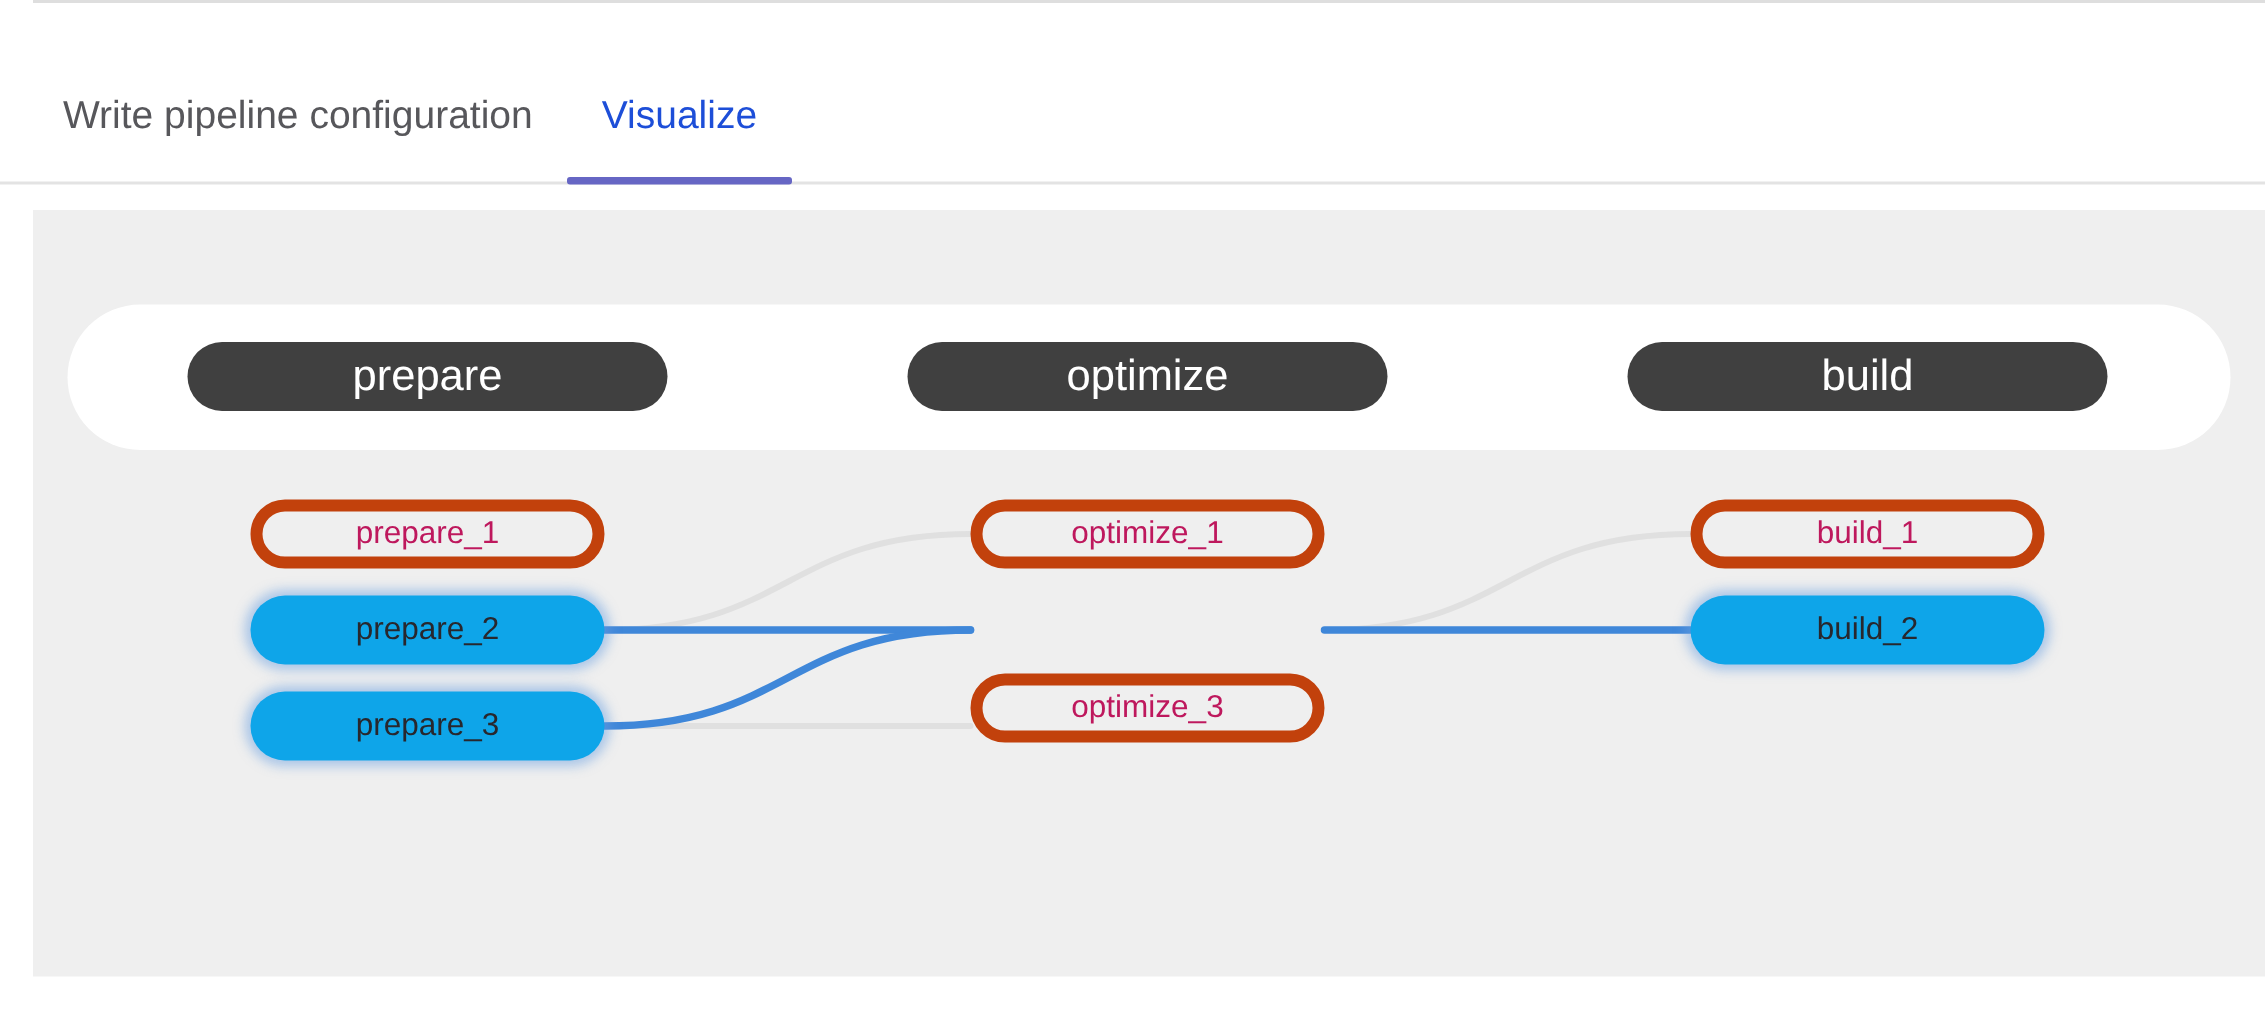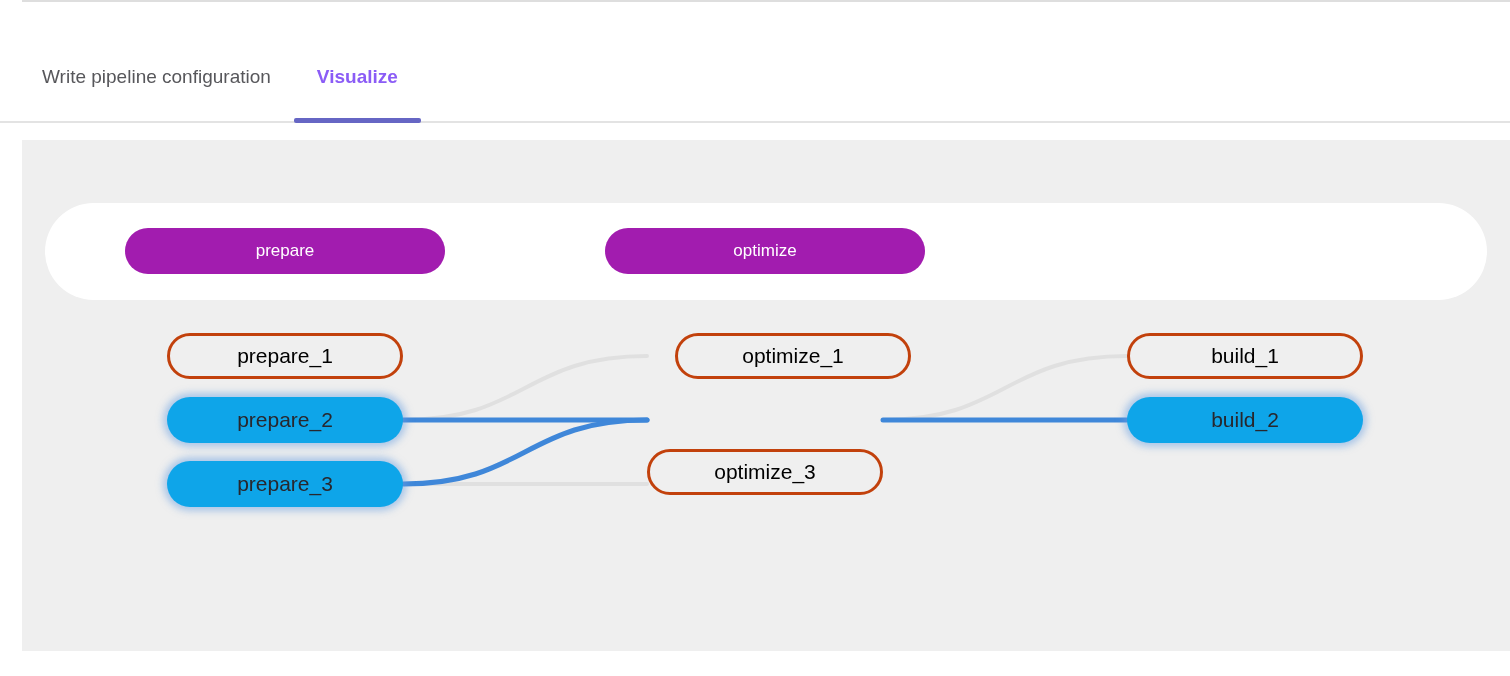--- a/index.html
+++ b/index.html
@@ -20,28 +20,28 @@
     align-items: stretch;
     height: 121px;
     padding-left: 19px;
     border-bottom: 2px solid #e3e3e3;
   }
   .tab {
     position: relative;
     display: flex;
     align-items: center;
     padding: 30px 23px 0 23px;
-    font-size: 19px;
+    font-size: 26px;
     color: #57575b;
     cursor: pointer;
     white-space: nowrap;
   }
   .tab.active {
-    color: #8b5cf6;
-    font-weight: 700;
+    color: #1d4ed8;
+    font-weight: 400;
   }
   .tab .indicator {
     display: none;
   }
   .tab.active .indicator {
     display: block;
     position: absolute;
     left: 0; right: 0;
     bottom: -2px;
     height: 5px;
@@ -70,41 +70,41 @@
     position: absolute;
     left: 0; top: 0;
     width: 1488px;
     height: 511px;
   }
   .stage-pill {
     position: absolute;
     width: 320px;
     height: 46px;
     border-radius: 23px;
-    background: #a21caf;
+    background: #404040;
     color: #ffffff;
-    font-size: 17px;
+    font-size: 29px;
     display: flex;
     align-items: center;
     justify-content: center;
   }
   .job-pill {
     position: absolute;
     width: 236px;
     height: 46px;
     border-radius: 23px;
     font-size: 21px;
     display: flex;
     align-items: center;
     justify-content: center;
     cursor: pointer;
   }
   .job-pill.dim {
-    border: 3px solid #c2410c;
-    color: #000000;
+    border: 8px solid #c2410c;
+    color: #be185d;
     background: transparent;
   }
   .job-pill.highlighted {
     background: #0ea5e9;
     color: #28272d;
     box-shadow: 0 0 7px 4px rgba(105, 160, 225, 0.5);
   }
 </style>
 </head>
 <body>
@@ -129,17 +129,18 @@
       <path d="M 861 280 C 983 280, 983 216, 1105 216" fill="none" stroke-linecap="round" stroke="#e0e0e0" stroke-width="4"></path>
       <path d="M 381 280 C 503 280, 503 280, 625 280" fill="none" stroke-linecap="round" stroke="#3f87d9" stroke-width="5"></path>
       <path d="M 381 344 C 503 344, 503 280, 625 280" fill="none" stroke-linecap="round" stroke="#3f87d9" stroke-width="5"></path>
       <path d="M 861 280 C 983 280, 983 280, 1105 280" fill="none" stroke-linecap="round" stroke="#3f87d9" stroke-width="5"></path>
     </svg>
 <div class="stage-pill" style="left: 103px; top: 88px;">prepare</div>
     <div class="job-pill dim" style="left: 145px; top: 193px;">prepare_1</div>
     <div class="job-pill highlighted" style="left: 145px; top: 257px;">prepare_2</div>
     <div class="job-pill highlighted" style="left: 145px; top: 321px;">prepare_3</div>
     <div class="stage-pill" style="left: 583px; top: 88px;">optimize</div>
-    <div class="job-pill dim" style="left: 653px; top: 193px;">optimize_1</div>
+    <div class="job-pill dim" style="left: 625px; top: 193px;">optimize_1</div>
     <div class="job-pill dim" style="left: 625px; top: 309px;">optimize_3</div>
+    <div class="stage-pill" style="left: 1063px; top: 88px;">build</div>
     <div class="job-pill dim" style="left: 1105px; top: 193px;">build_1</div>
     <div class="job-pill highlighted" style="left: 1105px; top: 257px;">build_2</div>
   </div>
 
 </body></html>

